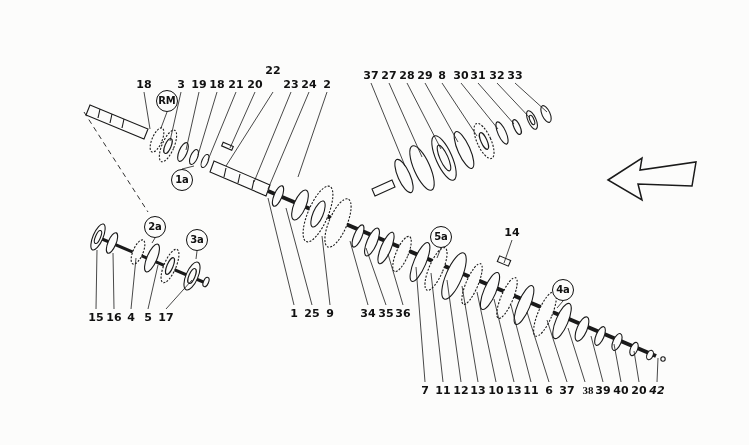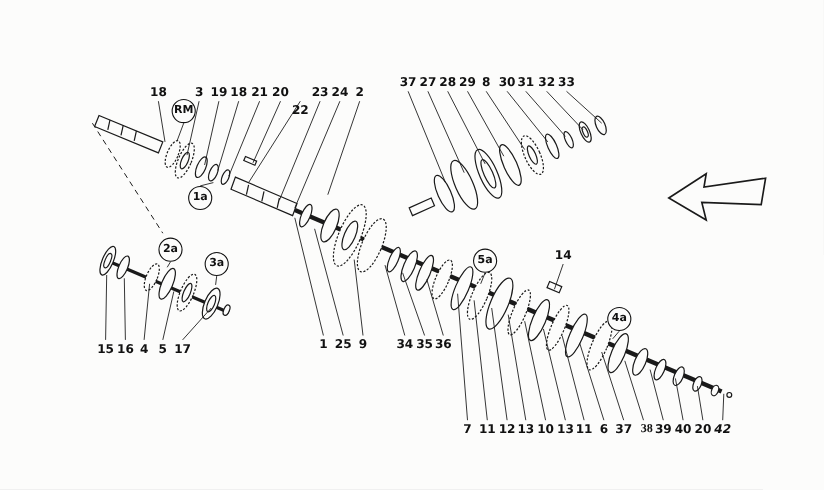--- a/index.html
+++ b/index.html
@@ -157,21 +157,21 @@
       <line x1="563" y1="301" x2="557" y2="308" stroke="#1a1a1a" stroke-width="0.8"></line>
     </svg>
 
   <div id="callout-layer">
       <div class="callout" style="left: 144px; top: 84px;">18</div>
       <div class="callout" style="left: 181px; top: 84px;">3</div>
       <div class="callout" style="left: 199px; top: 84px;">19</div>
       <div class="callout" style="left: 217px; top: 84px;">18</div>
       <div class="callout" style="left: 236px; top: 84px;">21</div>
       <div class="callout" style="left: 255px; top: 84px;">20</div>
-      <div class="callout" style="left: 273px; top: 100px;">22</div>
+      <div class="callout" style="left: 273px; top: 70px;">22</div>
       <div class="callout" style="left: 291px; top: 84px;">23</div>
       <div class="callout" style="left: 309px; top: 84px;">24</div>
       <div class="callout" style="left: 327px; top: 84px;">2</div>
       <div class="callout" style="left: 371px; top: 75px;">37</div>
       <div class="callout" style="left: 389px; top: 75px;">27</div>
       <div class="callout" style="left: 407px; top: 75px;">28</div>
       <div class="callout" style="left: 425px; top: 75px;">29</div>
       <div class="callout" style="left: 442px; top: 75px;">8</div>
       <div class="callout" style="left: 461px; top: 75px;">30</div>
       <div class="callout" style="left: 478px; top: 75px;">31</div>

